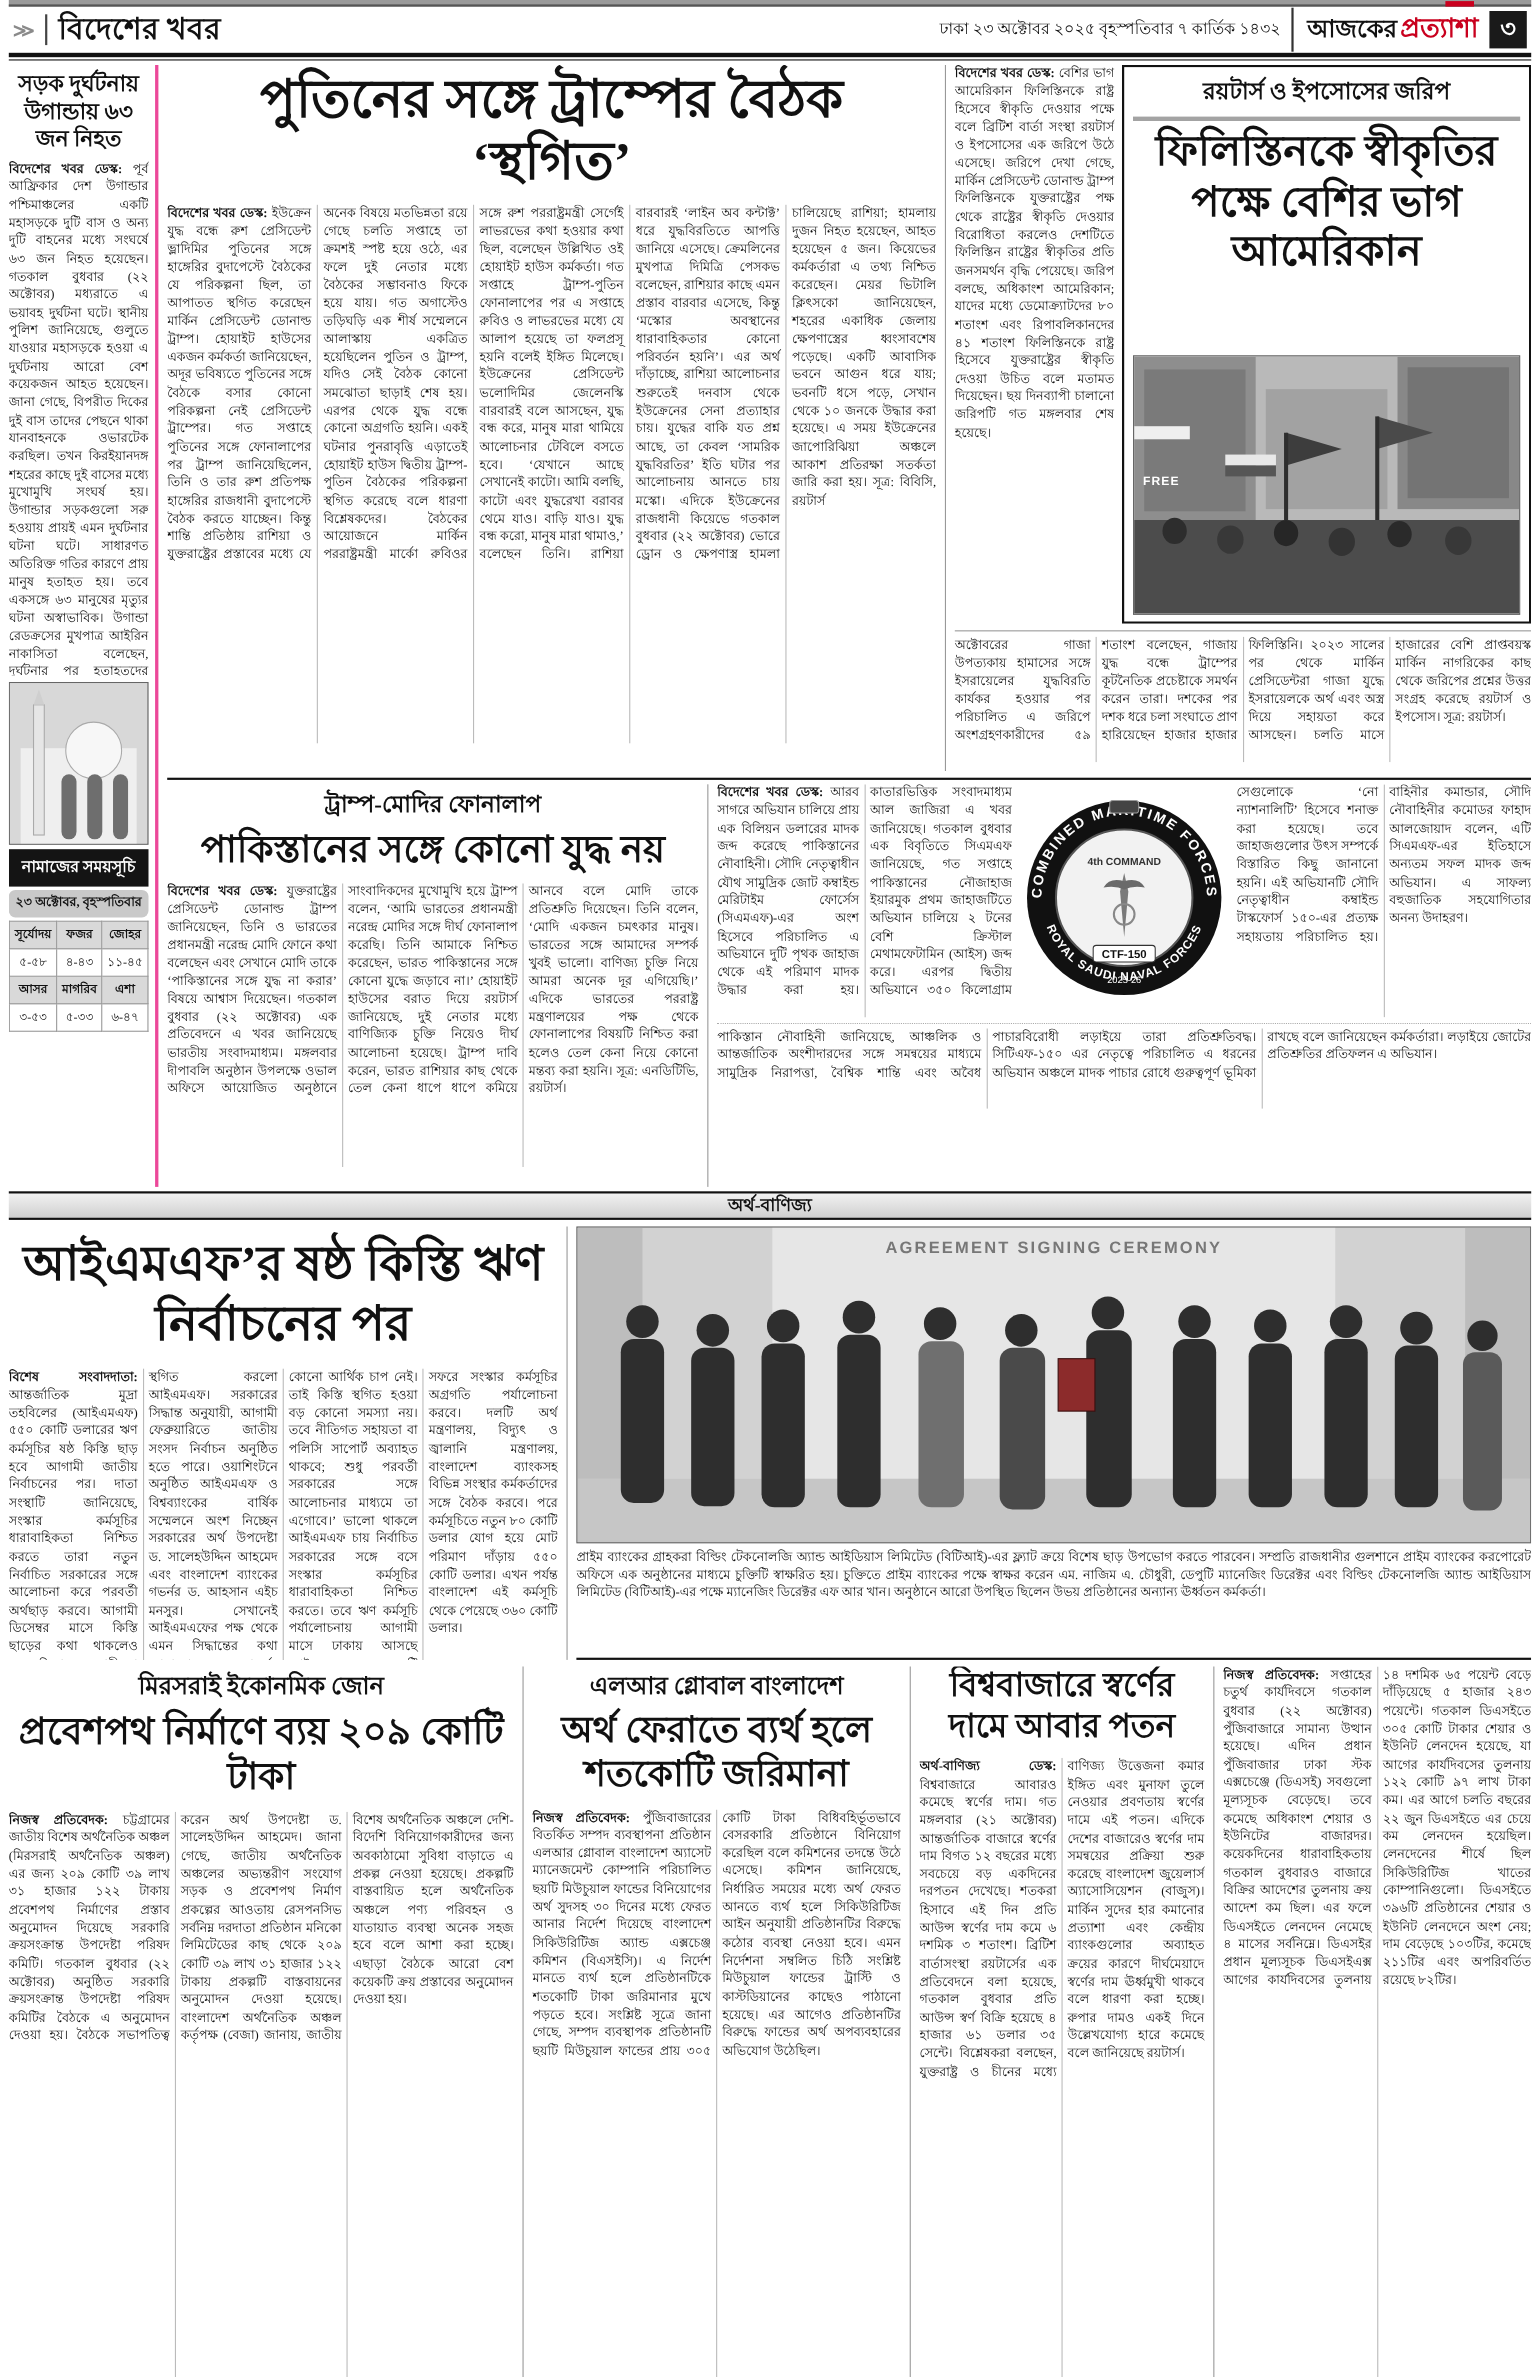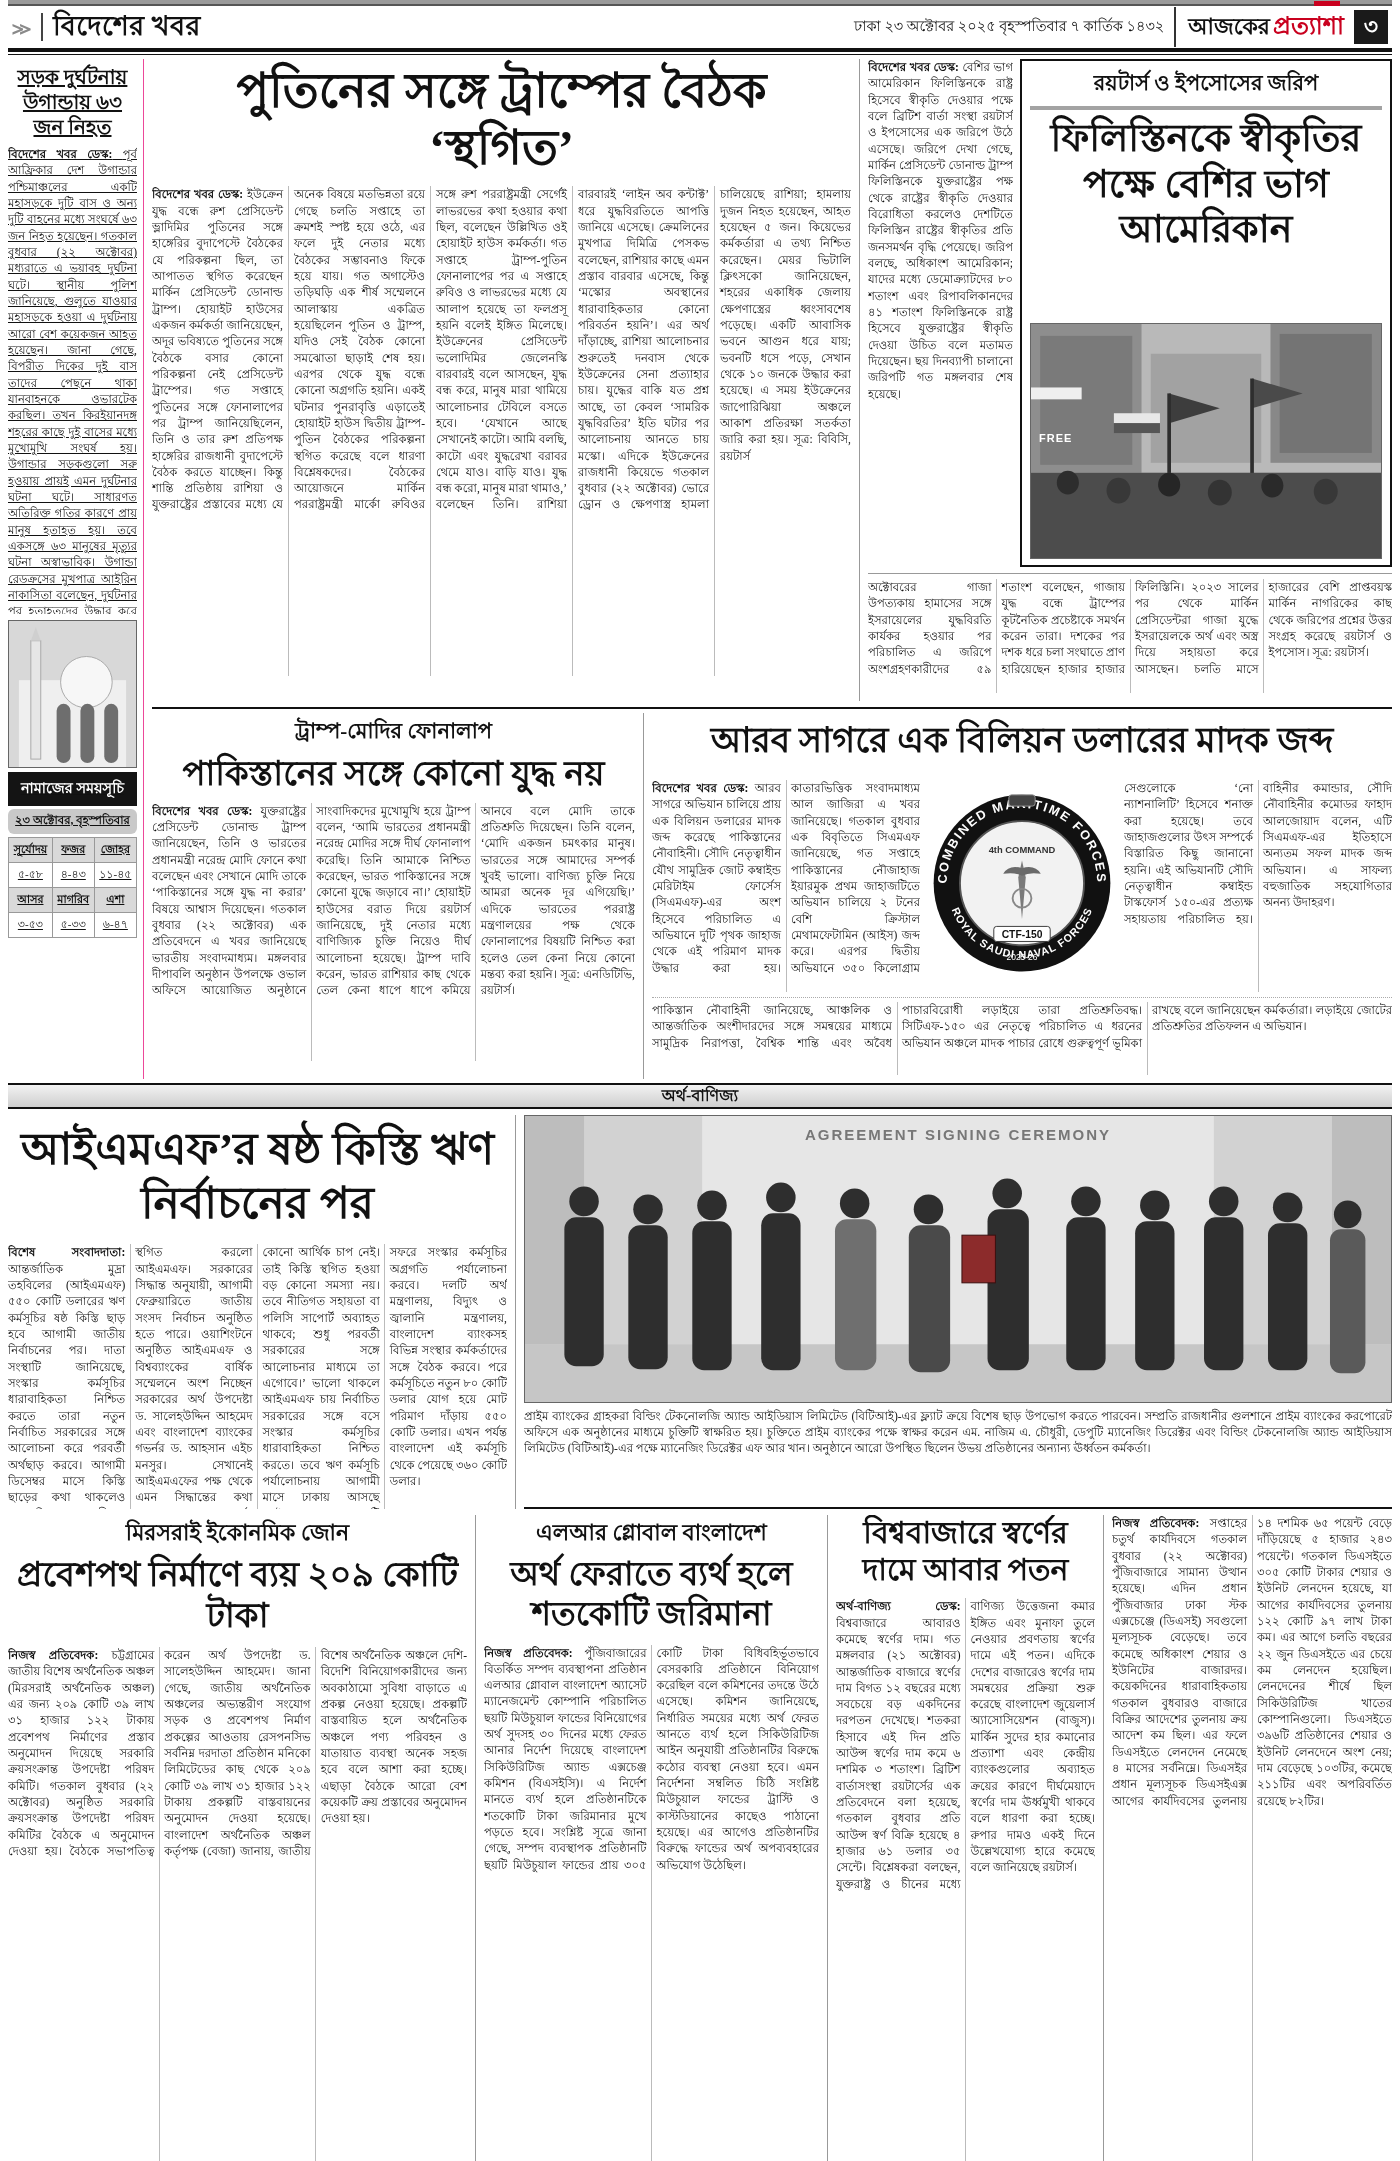--- a/index.html
+++ b/index.html
@@ -26,21 +26,21 @@
   .kicker { text-align:center; font-weight:bold; }
   .body-text { font-size:11.5px; line-height:1.42; text-align:justify; overflow:hidden; column-fill:balance; }
   .body-text .byline { font-weight:bold; }
   .cols-2 { column-count:2; column-gap:10px; column-rule:1px solid #bbb; }
   .cols-3 { column-count:3; column-gap:10px; column-rule:1px solid #bbb; }
   .cols-4 { column-count:4; column-gap:10px; column-rule:1px solid #bbb; }
   .cols-5 { column-count:5; column-gap:11px; column-rule:1px solid #bbb; }
   .photo-frame { border:1px solid #666; overflow:hidden; position:relative; background:#cfcfcf; }
   
   .foreign { display:flex; height:1020px; overflow:hidden; }
-  .side-col { width:136px; flex:0 0 136px; padding-right:6px; border-right:1px solid #ec4899; overflow:hidden;text-decoration:underline; }
+  .side-col { width:136px; flex:0 0 136px; padding-right:6px; border-right:3px solid #ec4899; overflow:hidden; }
   .side-col h2 { font-size:20px; line-height:1.25; text-align:center; margin:6px 0 6px; }
   .side-body { height:468px; }
   .mosque { height:148px; margin-top:6px; }
   .prayer-title { background:#141414; color:#fff; text-align:center; font-weight:bold;
                   font-size:14.5px; padding:5px 2px; margin-top:4px; }
   .prayer-date { background:#c9c9c9; text-align:center; font-size:11.5px; font-weight:bold;
                  padding:3px 0; margin-top:3px; border-radius:6px; }
   table.prayer { width:100%; border-collapse:collapse; margin-top:3px; font-size:11px; text-align:center; }
   table.prayer td { border:1px solid #999; padding:2.5px 1px; }
   table.prayer .ph { background:#d9d9d9; font-weight:bold; }
@@ -232,21 +232,20 @@
         <article class="pakistan">
           <div class="kicker">ট্রাম্প-মোদির ফোনালাপ</div>
           <h1>পাকিস্তানের সঙ্গে কোনো যুদ্ধ নয়</h1>
           <div class="body-text cols-3">
             <span class="byline">বিদেশের খবর ডেস্ক:</span>
             <span>যুক্তরাষ্ট্রের প্রেসিডেন্ট ডোনাল্ড ট্রাম্প জানিয়েছেন, তিনি ও ভারতের প্রধানমন্ত্রী নরেন্দ্র মোদি ফোনে কথা বলেছেন এবং সেখানে মোদি তাকে ‘পাকিস্তানের সঙ্গে যুদ্ধ না করার’ বিষয়ে আশ্বাস দিয়েছেন। গতকাল বুধবার (২২ অক্টোবর) এক প্রতিবেদনে এ খবর জানিয়েছে ভারতীয় সংবাদমাধ্যম। মঙ্গলবার দীপাবলি অনুষ্ঠান উপলক্ষে ওভাল অফিসে আয়োজিত অনুষ্ঠানে সাংবাদিকদের মুখোমুখি হয়ে ট্রাম্প বলেন, ‘আমি ভারতের প্রধানমন্ত্রী নরেন্দ্র মোদির সঙ্গে দীর্ঘ ফোনালাপ করেছি। তিনি আমাকে নিশ্চিত করেছেন, ভারত পাকিস্তানের সঙ্গে কোনো যুদ্ধে জড়াবে না।’ হোয়াইট হাউসের বরাত দিয়ে রয়টার্স জানিয়েছে, দুই নেতার মধ্যে বাণিজ্যিক চুক্তি নিয়েও দীর্ঘ আলোচনা হয়েছে। ট্রাম্প দাবি করেন, ভারত রাশিয়ার কাছ থেকে তেল কেনা ধাপে ধাপে কমিয়ে আনবে বলে মোদি তাকে প্রতিশ্রুতি দিয়েছেন। তিনি বলেন, ‘মোদি একজন চমৎকার মানুষ। ভারতের সঙ্গে আমাদের সম্পর্ক খুবই ভালো। বাণিজ্য চুক্তি নিয়ে আমরা অনেক দূর এগিয়েছি।’ এদিকে ভারতের পররাষ্ট্র মন্ত্রণালয়ের পক্ষ থেকে ফোনালাপের বিষয়টি নিশ্চিত করা হলেও তেল কেনা নিয়ে কোনো মন্তব্য করা হয়নি। সূত্র: এনডিটিভি, রয়টার্স।</span>
           </div>
         </article>
 
         <article class="arabsea">
-          <h1>আরব সাগরে এক বিলিয়ন ডলারের মাদক জব্দ</h1>
           <div class="arab-mid">
             <div class="body-text cols-2">
               <span class="byline">বিদেশের খবর ডেস্ক:</span>
               <span>আরব সাগরে অভিযান চালিয়ে প্রায় এক বিলিয়ন ডলারের মাদক জব্দ করেছে পাকিস্তানের নৌবাহিনী। সৌদি নেতৃত্বাধীন যৌথ সামুদ্রিক জোট কম্বাইন্ড মেরিটাইম ফোর্সেস (সিএমএফ)-এর অংশ হিসেবে পরিচালিত এ অভিযানে দুটি পৃথক জাহাজ থেকে এই পরিমাণ মাদক উদ্ধার করা হয়। কাতারভিত্তিক সংবাদমাধ্যম আল জাজিরা এ খবর জানিয়েছে। গতকাল বুধবার এক বিবৃতিতে সিএমএফ জানিয়েছে, গত সপ্তাহে পাকিস্তানের নৌজাহাজ ইয়ারমুক প্রথম জাহাজটিতে অভিযান চালিয়ে ২ টনের বেশি ক্রিস্টাল মেথামফেটামিন (আইস) জব্দ করে। এরপর দ্বিতীয় অভিযানে ৩৫০ কিলোগ্রাম আইস ও ৫০ কিলোগ্রাম হেরোইন উদ্ধার করা হয়, যেগুলোর বাজারমূল্য প্রায় ১৫০ মিলিয়ন ডলার। দুই অভিযানে জব্দ মাদকের মোট মূল্য ৬১২ মিলিয়ন ডলারের বেশি।</span>
             </div>
             <div class="ctf-logo">
               <svg viewBox="0 0 200 210" width="188" height="198">
                 <circle cx="100" cy="102" r="94" fill="#111"></circle>
                 <circle cx="100" cy="102" r="66" fill="#f2f2f2" stroke="#555" stroke-width="2"></circle>
                 <path id="arcTop" d="M 100,102 m -80,0 a 80,80 0 1,1 160,0" fill="none"></path>

